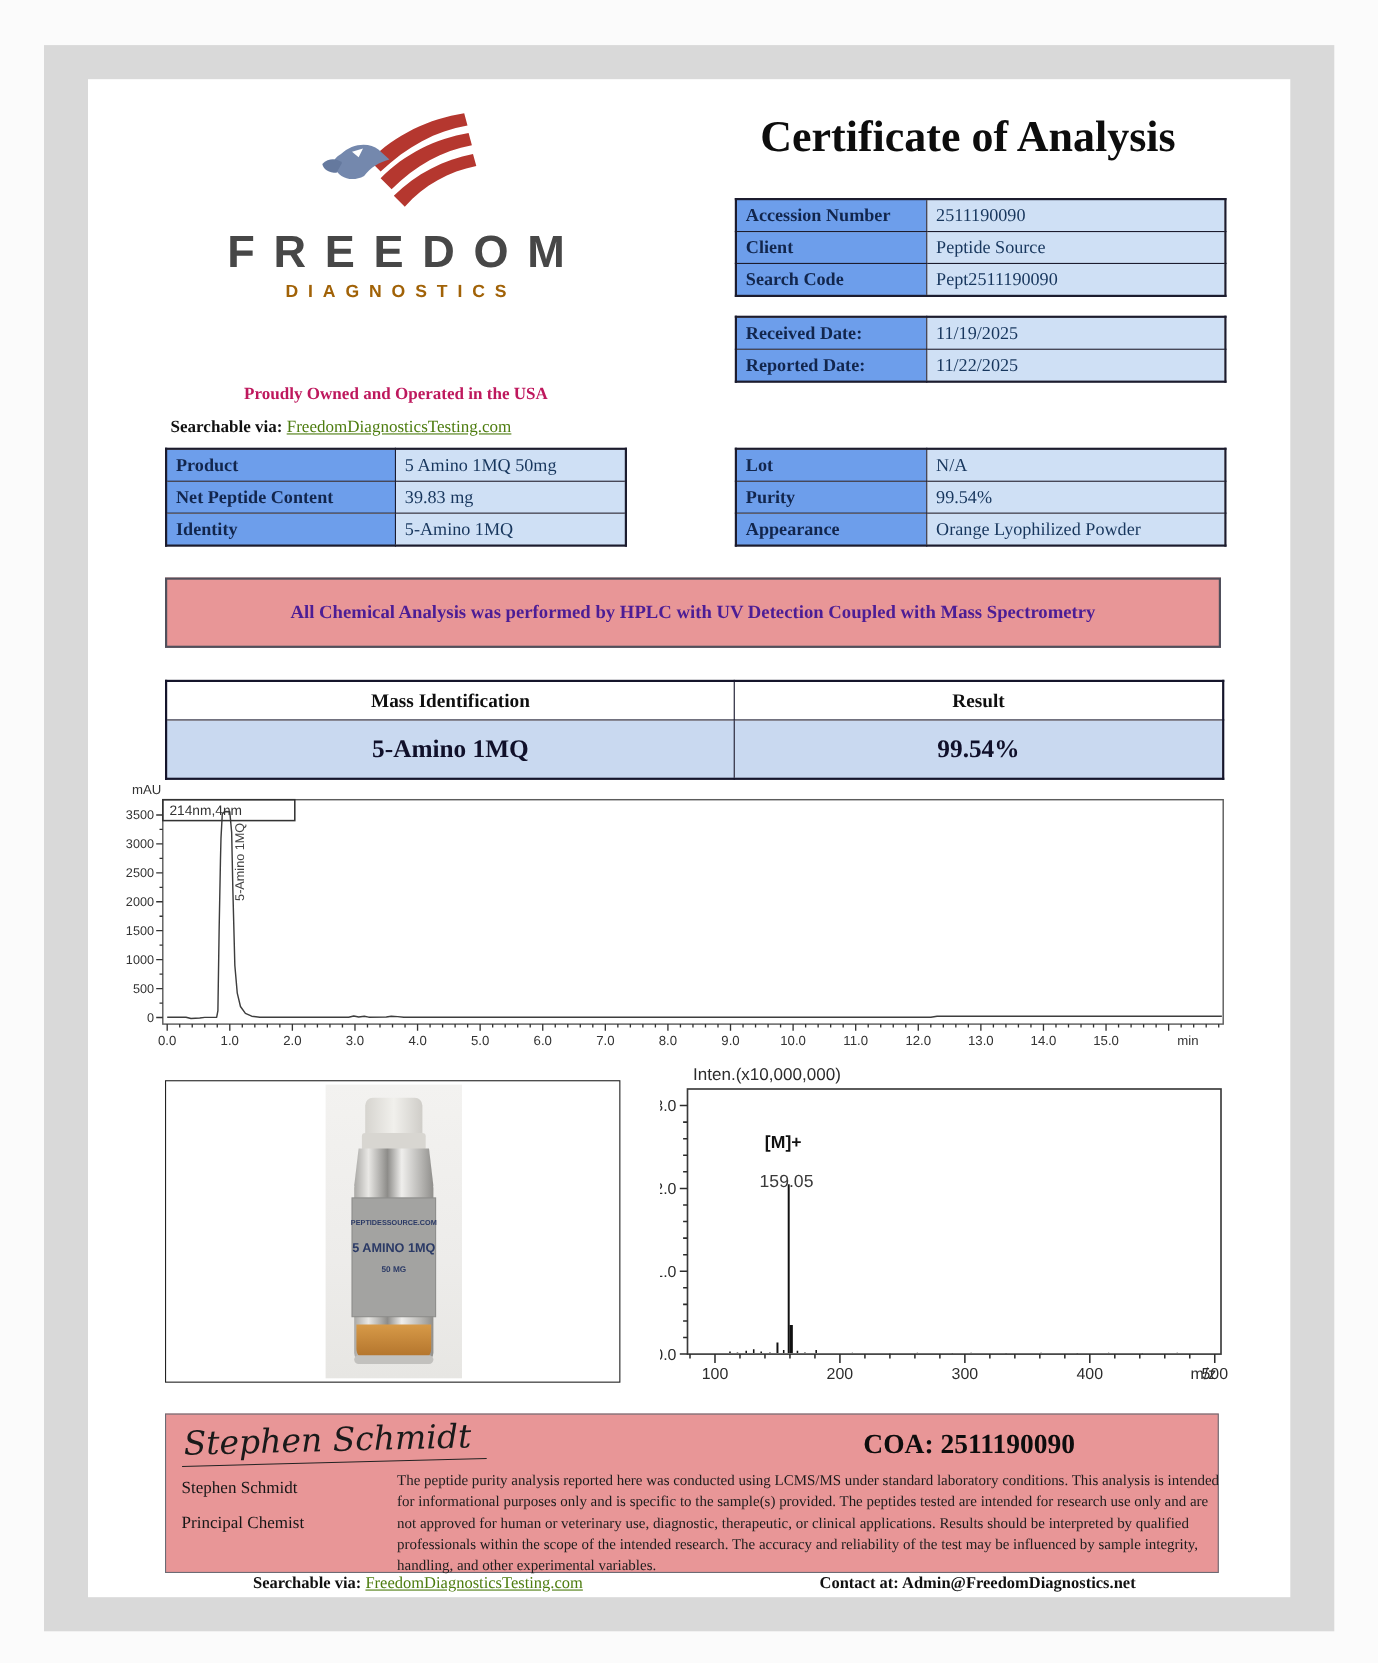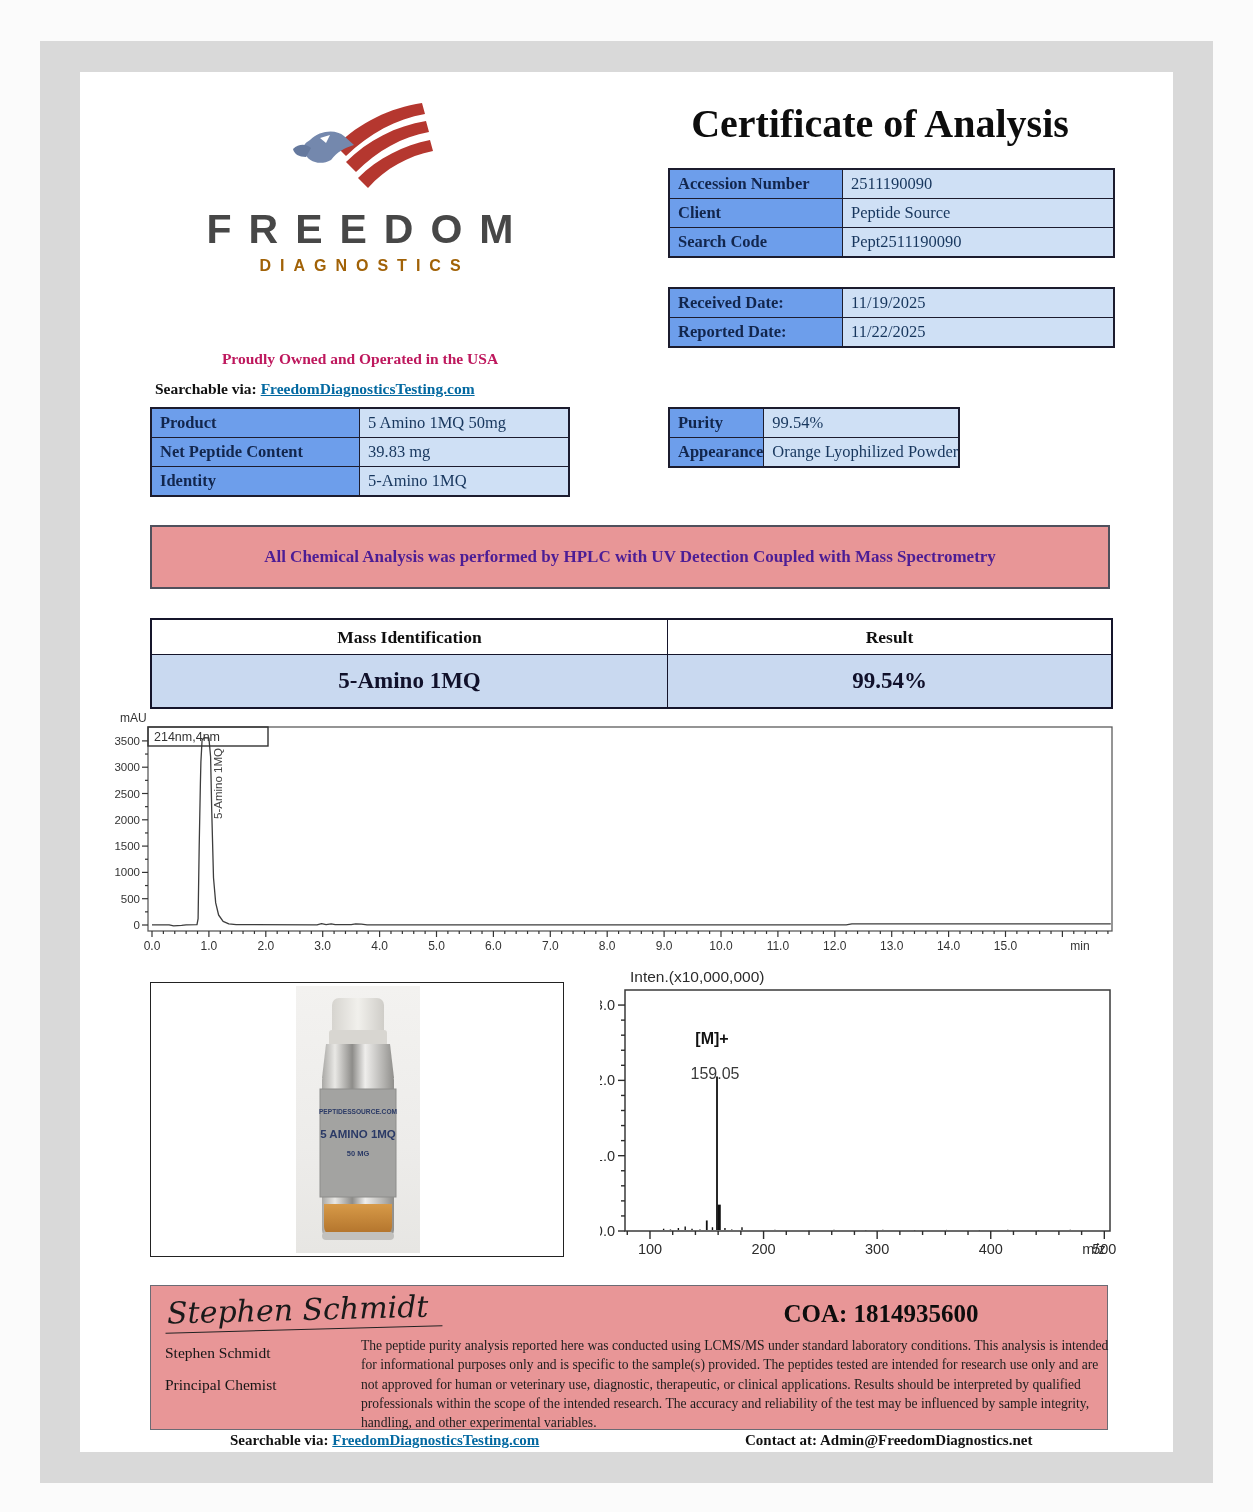--- a/index.html
+++ b/index.html
@@ -13,30 +13,30 @@
   
   .title{left:520px;top:28px;width:560px;text-align:center;font-size:40px;font-weight:bold;color:#0d0d0d;}
   .logo-wrap{left:70px;top:30px;width:420px;text-align:center;}
   .logo-icon{display:block;margin:0 auto;}
   .brand{font-family:"Liberation Sans",sans-serif;font-weight:bold;font-size:41px;letter-spacing:17px;
          color:#474747;margin-top:4px;text-indent:17px;}
   .subbrand{font-family:"Liberation Sans",sans-serif;font-weight:bold;font-size:16px;letter-spacing:9px;
             color:#a16207;margin-top:4px;text-indent:9px;}
   .tagline{left:70px;top:278px;width:420px;text-align:center;font-weight:bold;font-size:15.5px;color:#be185d;}
   .searchline{left:75px;top:308px;font-weight:bold;font-size:15.5px;color:#111;}
-  .link{color:#0369a1;text-decoration:underline;font-weight:bold;text-align:right;}
+  .link{color:#4d7c0f;text-decoration:underline;font-weight:normal;text-align:right;}
 
   
   table.coa{border-collapse:collapse;table-layout:fixed;}
   table.coa td{border:1.6px solid #1c1c2e;font-size:16.5px;overflow:hidden;white-space:nowrap;
                padding:0 0 0 8px;height:28px;}
   table.coa{border:2px solid #1c1c2e;}
   td.hd{background:#6d9eeb;font-weight:bold;color:#12264d;}
   td.vl{background:#cfe0f5;color:#17365d;}
-  .t-accession{left:588px;top:96px;padding-left:12px;} .t-accession td{height:28px;}
+  .t-accession{left:588px;top:108px;padding-left:12px;} .t-accession td{height:28px;}
   .t-dates{left:588px;top:215px;}
   .t-product{left:70px;top:335px;}
   .t-lot{left:588px;top:335px;}
 
   
   .banner{left:70px;top:453px;width:956px;height:60px;background:#e89697;border:2px solid #50505c;
           display:flex;align-items:center;justify-content:center;font-weight:bold;font-size:17px;color:#4c1d95;}
 
   
   table.mass{left:70px;top:546px;border-collapse:collapse;border:2px solid #15152b;table-layout:fixed;}
@@ -141,20 +141,24 @@
           </tr>
       <tr>
         <td class="hd">Identity</td>
         <td class="vl">5-Amino 1MQ</td>
           </tr>
     </tbody>
       </table>
 
     <table class="coa abs t-lot">
       <tbody>
+          <tr>
+        <td class="hd" style="width:164px">Lot</td>
+        <td class="vl" style="width:262px">N/A</td>
+          </tr>
       <tr>
         <td class="hd">Purity</td>
         <td class="vl">99.54%</td>
           </tr>
       <tr>
         <td class="hd">Appearance</td>
         <td class="vl">Orange Lyophilized Powder</td>
           </tr>
     </tbody>
       </table>
@@ -419,21 +423,21 @@
           <text x="62" y="152" text-anchor="middle" font-size="11.5" font-weight="bold" fill="#2b3a66">5 AMINO 1MQ</text>
           <text x="62" y="170" text-anchor="middle" font-size="7.5" font-weight="bold" fill="#2b3a66">50 MG</text>
           <path d="M28,218 L96,218 L96,240 Q96,250 84,250 L40,250 Q28,250 28,240 Z" fill="url(#powder)"></path>
           <rect x="26" y="246" width="72" height="8" rx="4" fill="#c2c1be"></rect>
         </svg>
       </div>
     </div>
 
     <div class="abs sig">
       <div class="sig-script">Stephen Schmidt</div>
-      <div class="sig-coa">COA: 1814935600</div>
+      <div class="sig-coa">COA: 2511190090</div>
       <div class="sig-name">Stephen Schmidt</div>
       <div class="sig-title">Principal Chemist</div>
       <div class="sig-disc">The peptide purity analysis reported here was conducted using LCMS/MS under standard laboratory conditions. This analysis is intended for informational purposes only and is specific to the sample(s) provided. The peptides tested are intended for research use only and are not approved for human or veterinary use, diagnostic, therapeutic, or clinical applications. Results should be interpreted by qualified professionals within the scope of the intended research. The accuracy and reliability of the test may be influenced by sample integrity, handling, and other experimental variables.</div>
     </div>
 
     <div class="abs foot-l">
       <span>Searchable via:</span>
       <a href="#" class="link">FreedomDiagnosticsTesting.com</a>
     </div>
     <div class="abs foot-r">Contact at: Admin@FreedomDiagnostics.net</div>

